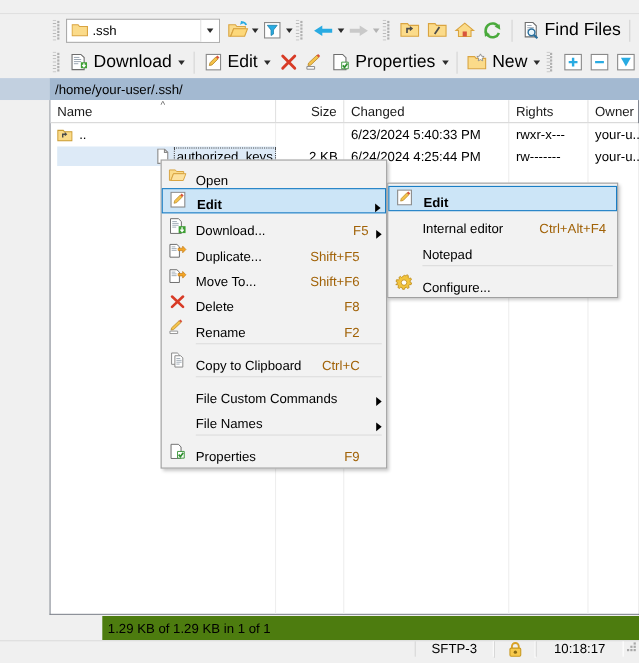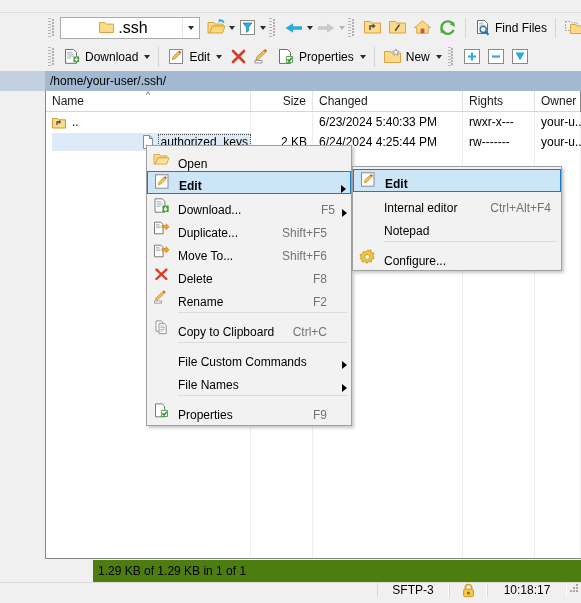--- a/index.html
+++ b/index.html
@@ -33,26 +33,26 @@
     opacity:.85;
   }
   .grip i { display:block; width:2px; height:2px; background:#a6a6a6; margin:1px auto 1px; }
 
   .tb-sep { width:1px; height:20px; background:#d4d4d4; margin:0 5px; flex:0 0 1px; }
 
   .combo {
     display:flex; align-items:center; height:22px; width:140px;
     background:#fff; border:1px solid #ababab; flex:0 0 auto;
   }
-  .combo .cb-text { flex:1; padding-left:4px; font-size:16px;justify-content:center; }
+  .combo .cb-text { flex:1; padding-left:4px; font-size:12px; }
   .combo .cb-arrow { width:17px; height:20px; display:flex; align-items:center; justify-content:center;
      border-left:1px solid #e3e3e3; background:#fff; }
 
   .tb-btn { display:flex; align-items:center; height:24px; padding:0 3px; cursor:default; flex:0 0 auto; }
-  .tb-btn .lbl { margin-left:4px; font-size:12px; white-space:nowrap; }
+  .tb-btn .lbl { margin-left:4px; font-size:16px; white-space:nowrap; }
   .tb-drop { width:12px; height:24px; display:flex; align-items:center; justify-content:center; }
 
   .caret { width:0;height:0;border-left:3.5px solid transparent;border-right:3.5px solid transparent;border-top:4px solid #2b2b2b; }
   .caret.dim { border-top-color:#b4b4b4; }
 
   
   .pathbar { position:absolute; left:45px; top:71px; width:536px; height:20px; background:#a3b9d1;
      display:flex; align-items:center; padding-left:5px; font-size:12px; color:#000; }
   .pathbar-gutter { position:absolute; left:0; top:71px; width:45px; height:20px; background:#c2d0e0; }
 
@@ -99,21 +99,21 @@
      justify-content:center; font-size:12px; }
   .sb-flex { flex:1; }
   .sb-grip { width:14px; display:flex; align-items:flex-end; justify-content:flex-end; padding:0 2px 2px 0; }
 
   
   .menu { position:absolute; background:#f2f2f2; border:1px solid #a0a0a0; box-shadow:2px 2px 3px rgba(0,0,0,.22); }
   .menu .gutter { position:absolute; left:1px; top:1px; bottom:1px; width:28px; background:#f2f2f2; }
   .mi { position:relative; display:flex; align-items:flex-end; height:23px; padding-left:0; font-size:12px; color:#000; }
   .mi .mi-icon { width:28px; height:23px; display:flex; align-items:center; justify-content:center; flex:0 0 28px; }
   .mi .mi-label { flex:1; padding-left:3px; white-space:nowrap; }
-  .mi .mi-accel { color:#737373; padding-right:10px; white-space:nowrap; }
+  .mi .mi-accel { color:#a16207; padding-right:10px; white-space:nowrap; }
   .mi .mi-sub { width:14px; display:flex; align-items:center; justify-content:center; }
   .mi.sel { background:#cce5f7; border:1px solid #1a7dc4; height:23px; }
   .mi.sel .mi-label { font-weight:bold; }
   .msep { height:1px; background:#dcdcdc; margin:3px 4px 3px 31px; }
 
   .arrow-r { width:0;height:0;border-top:4px solid transparent;border-bottom:4px solid transparent;border-left:5px solid #000; }
 
   
   .ico { display:block; }
 </style>

